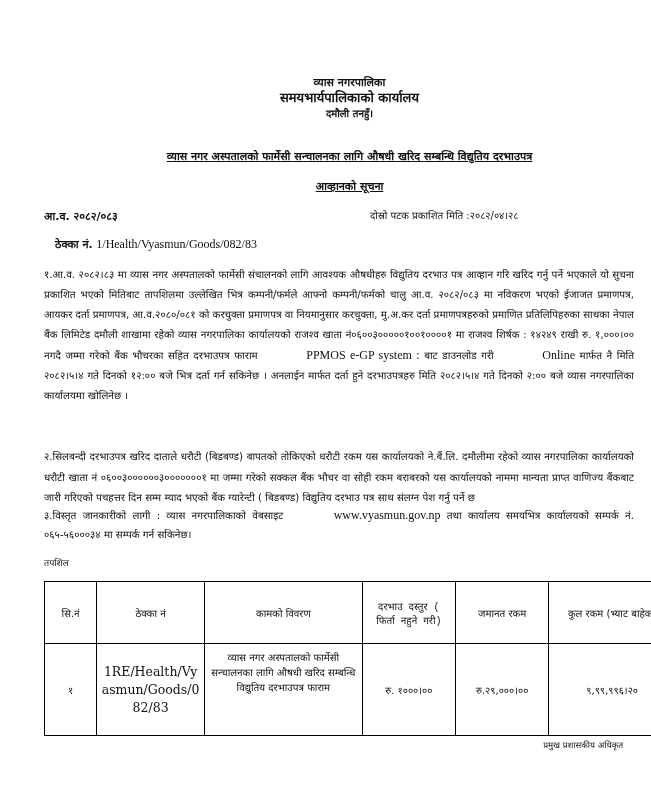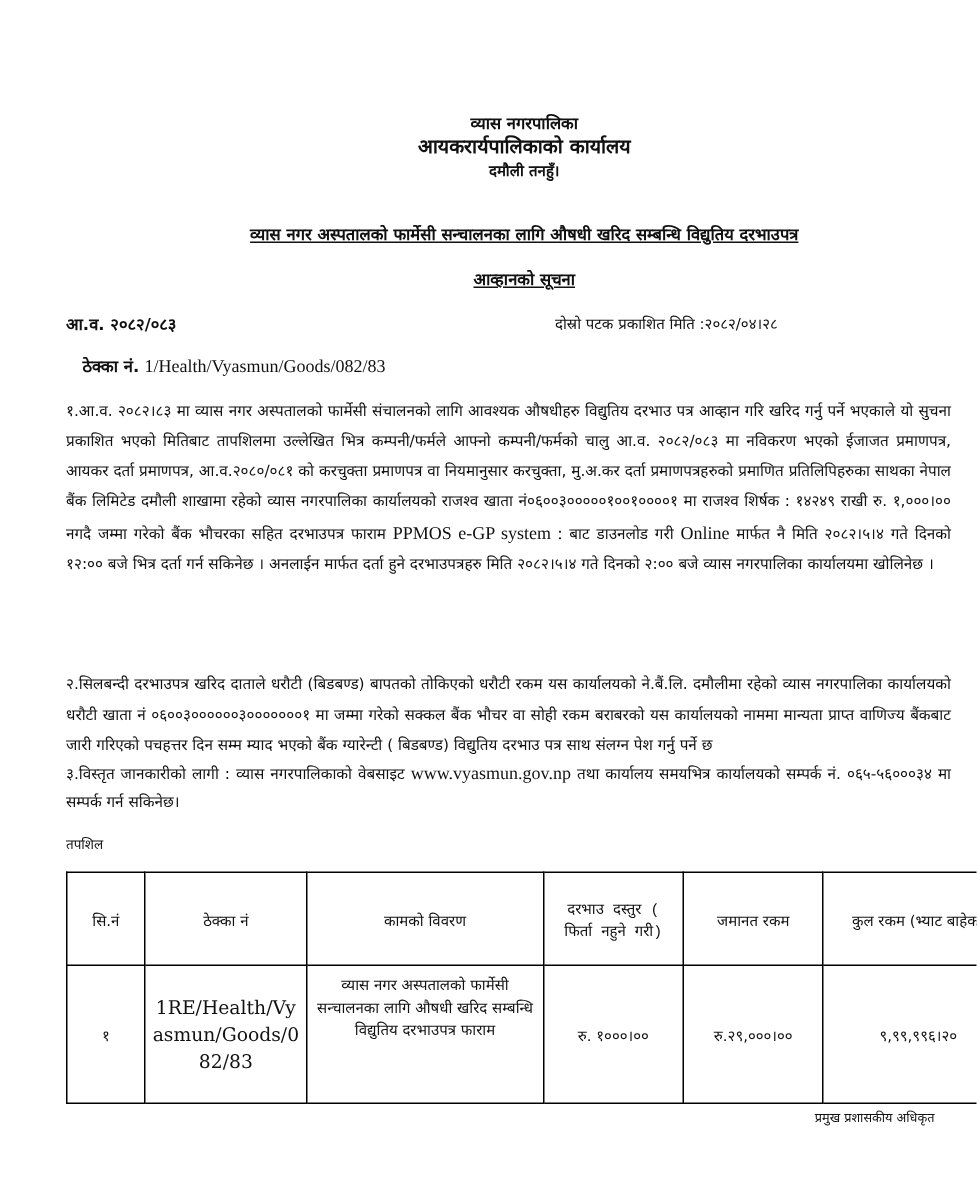--- a/index.html
+++ b/index.html
@@ -14,39 +14,39 @@
   .notice { top: 178px; font-size: 11px; font-weight: bold; text-decoration: underline; }
   .fy { left: 44px; top: 208px; font-size: 11px; font-weight: bold; }
   .pub { left: 370px; top: 208px; font-size: 10px; }
   .contract { left: 55px; top: 236px; font-size: 11px; }
   .contract b { font-weight: bold; }
   .contract .val { font-family: "Liberation Serif", serif; font-size: 12px; }
   .para { left: 44px; width: 590px; font-size: 10.2px; line-height: 20px; text-align: justify; }
   .p1 { top: 265px; }
   .p2 { top: 447px; line-height: 20.5px; }
   .p3 { top: 506px; line-height: 19px; }
-  .latin { font-family: "Liberation Serif", serif; font-size: 12px; }
+  .latin { font-family: "Liberation Serif", serif; font-size: 12px; margin-left: 44px; }
   .schedule-label { left: 44px; top: 556px; font-size: 9px; }
   table.sched { position: absolute; left: 44px; top: 581px; width: 632px;
                 border-collapse: collapse; font-size: 10px; }
   table.sched td, table.sched th { border: 1.3px solid #000; text-align: center;
                 vertical-align: middle; font-weight: normal; padding: 2px 4px; }
   table.sched thead tr { height: 62px; }
   table.sched tbody tr { height: 92px; }
   .c1 { width: 38px; } .c2 { width: 88px; margin-left: 48px; } .c3 { width: 133px; }
   .c4 { width: 75px; font-family: Liberation Mono, monospace; } .c5 { width: 75px; } .c6 { width: 105px; }
   .mono { font-family: "DejaVu Serif", serif; font-size: 12.5px; line-height: 18px; }
   .desc { vertical-align: top !important; padding-top: 6px !important; line-height: 15px; }
   .signer { right: 28px; top: 739px; font-size: 8.5px; }
 </style>
 </head>
 <body>
 
 <div class="abs center hdr1">व्यास नगरपालिका</div>
-<div class="abs center hdr2">आयकरार्यपालिकाको कार्यालय</div>
+<div class="abs center hdr2">समयभार्यपालिकाको कार्यालय</div>
 <div class="abs center hdr3">दमौली तनहुँ।</div>
 
 <div class="abs center subj">व्यास नगर अस्पतालको फार्मेसी सन्चालनका लागि औषधी खरिद सम्बन्धि विद्युतिय दरभाउपत्र</div>
 <div class="abs center notice">आव्हानको सूचना</div>
 
 <div class="abs fy">आ.व. २०८२/०८३</div>
 <div class="abs pub">दोस्रो पटक प्रकाशित मिति :२०८२/०४।२८</div>
 
 <div class="abs contract">
   <b>ठेक्का नं.</b>

